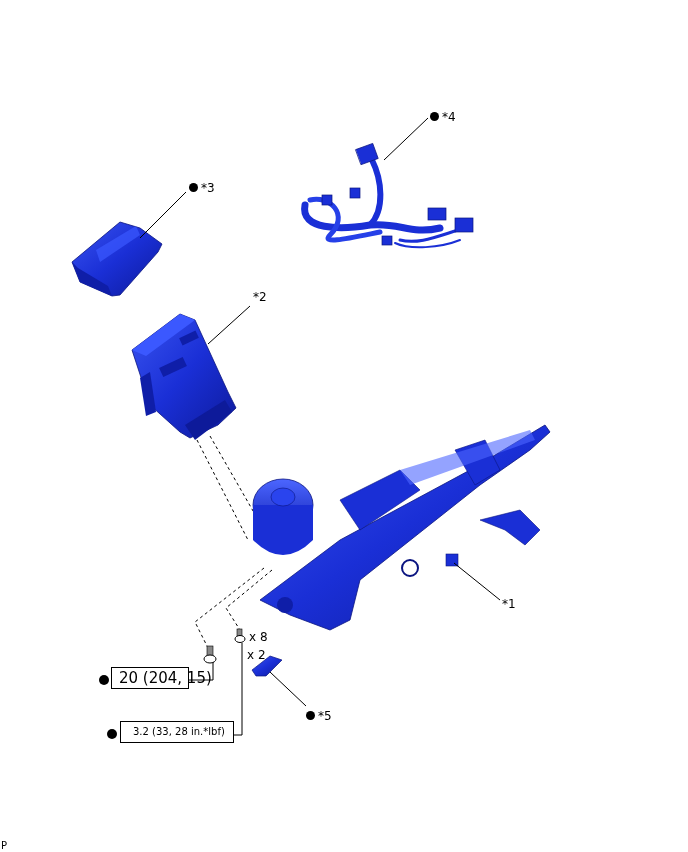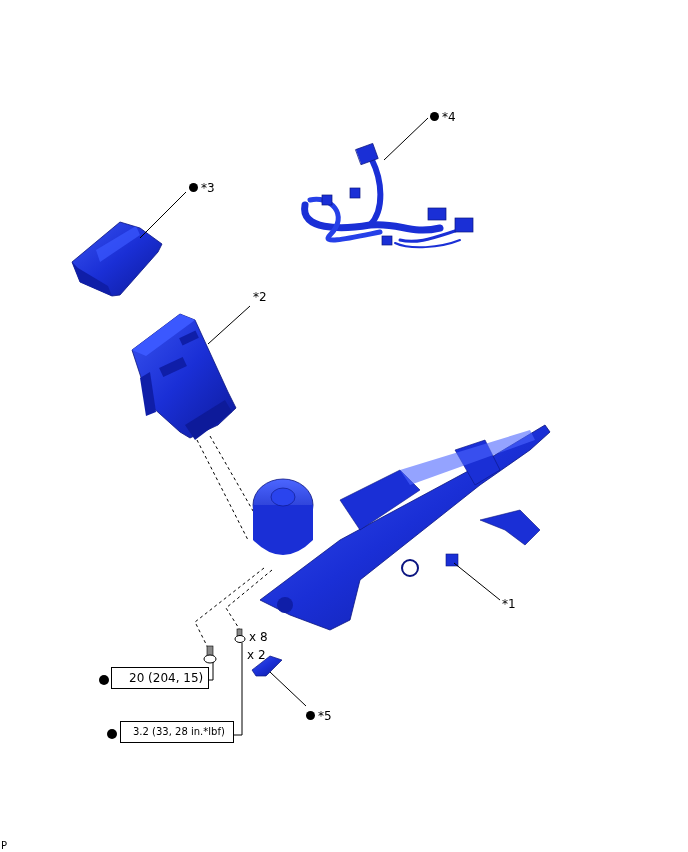--- a/index.html
+++ b/index.html
@@ -3,21 +3,21 @@
   <meta charset="utf-8">
   <style>
     html, body { margin: 0; padding: 0; background: #ffffff; }
     body { width: 688px; height: 852px; position: relative; overflow: hidden;
            font-family: "DejaVu Sans", sans-serif; color: #000; }
     #canvas { position: absolute; left: 0; top: 0; width: 688px; height: 852px; }
     .label { position: absolute; font-size: 12px; line-height: 14px; white-space: nowrap; }
     .bullet { display: inline-block; width: 9px; height: 9px; border-radius: 50%;
               background: #000; vertical-align: middle; margin-right: 3px; position: relative; top: -1px; }
     .torque-box { position: absolute; border: 1px solid #000; background: #fff;
-                  font-size: 12px; line-height: 20px; padding: 0 17px; white-space: nowrap; }
+                  font-size: 15px; line-height: 20px; padding: 0 7px; white-space: nowrap; }
     .torque-bullet { position: absolute; width: 10px; height: 10px; border-radius: 50%; background: #000; }
     .qty { position: absolute; font-size: 12px; white-space: nowrap; }
     .footer { position: absolute; left: 1px; top: 840px; font-size: 10px; }
   </style>
 </head>
 <body>
 
 <svg id="canvas" width="688" height="852" viewBox="0 0 688 852" xmlns="http://www.w3.org/2000/svg">
   <defs>
     <linearGradient id="blueG" x1="0" y1="0" x2="1" y2="1">

